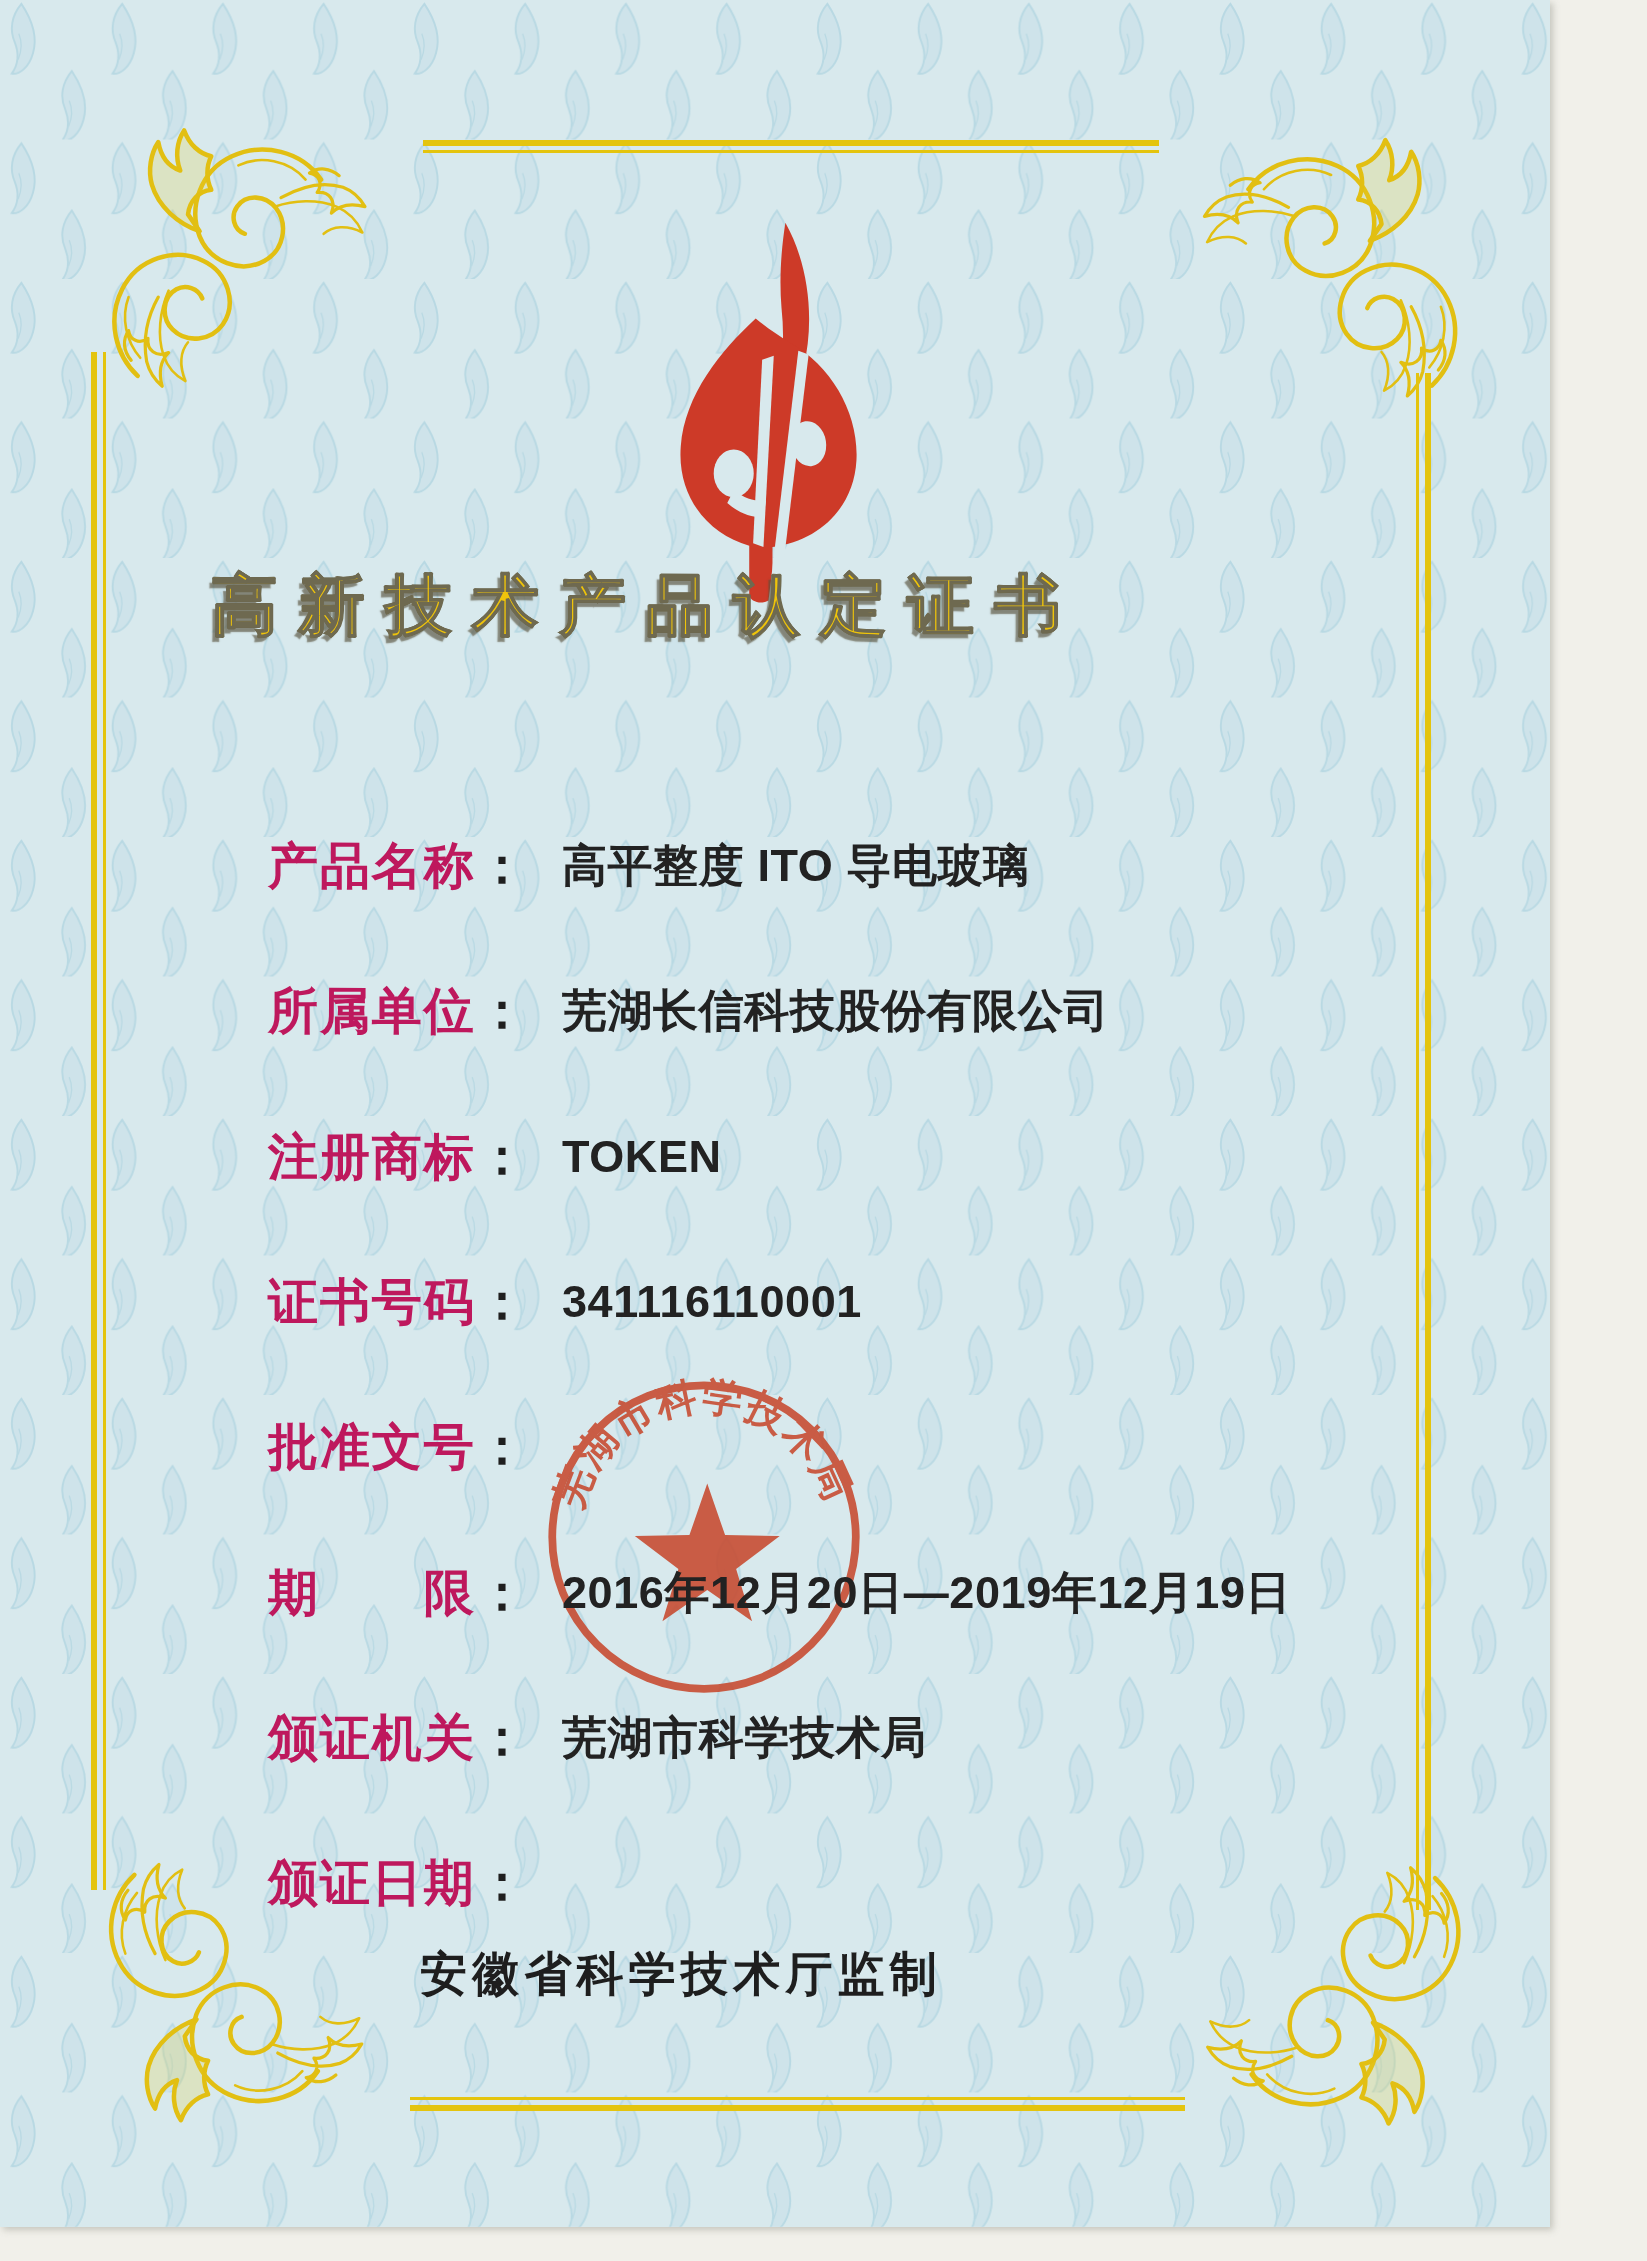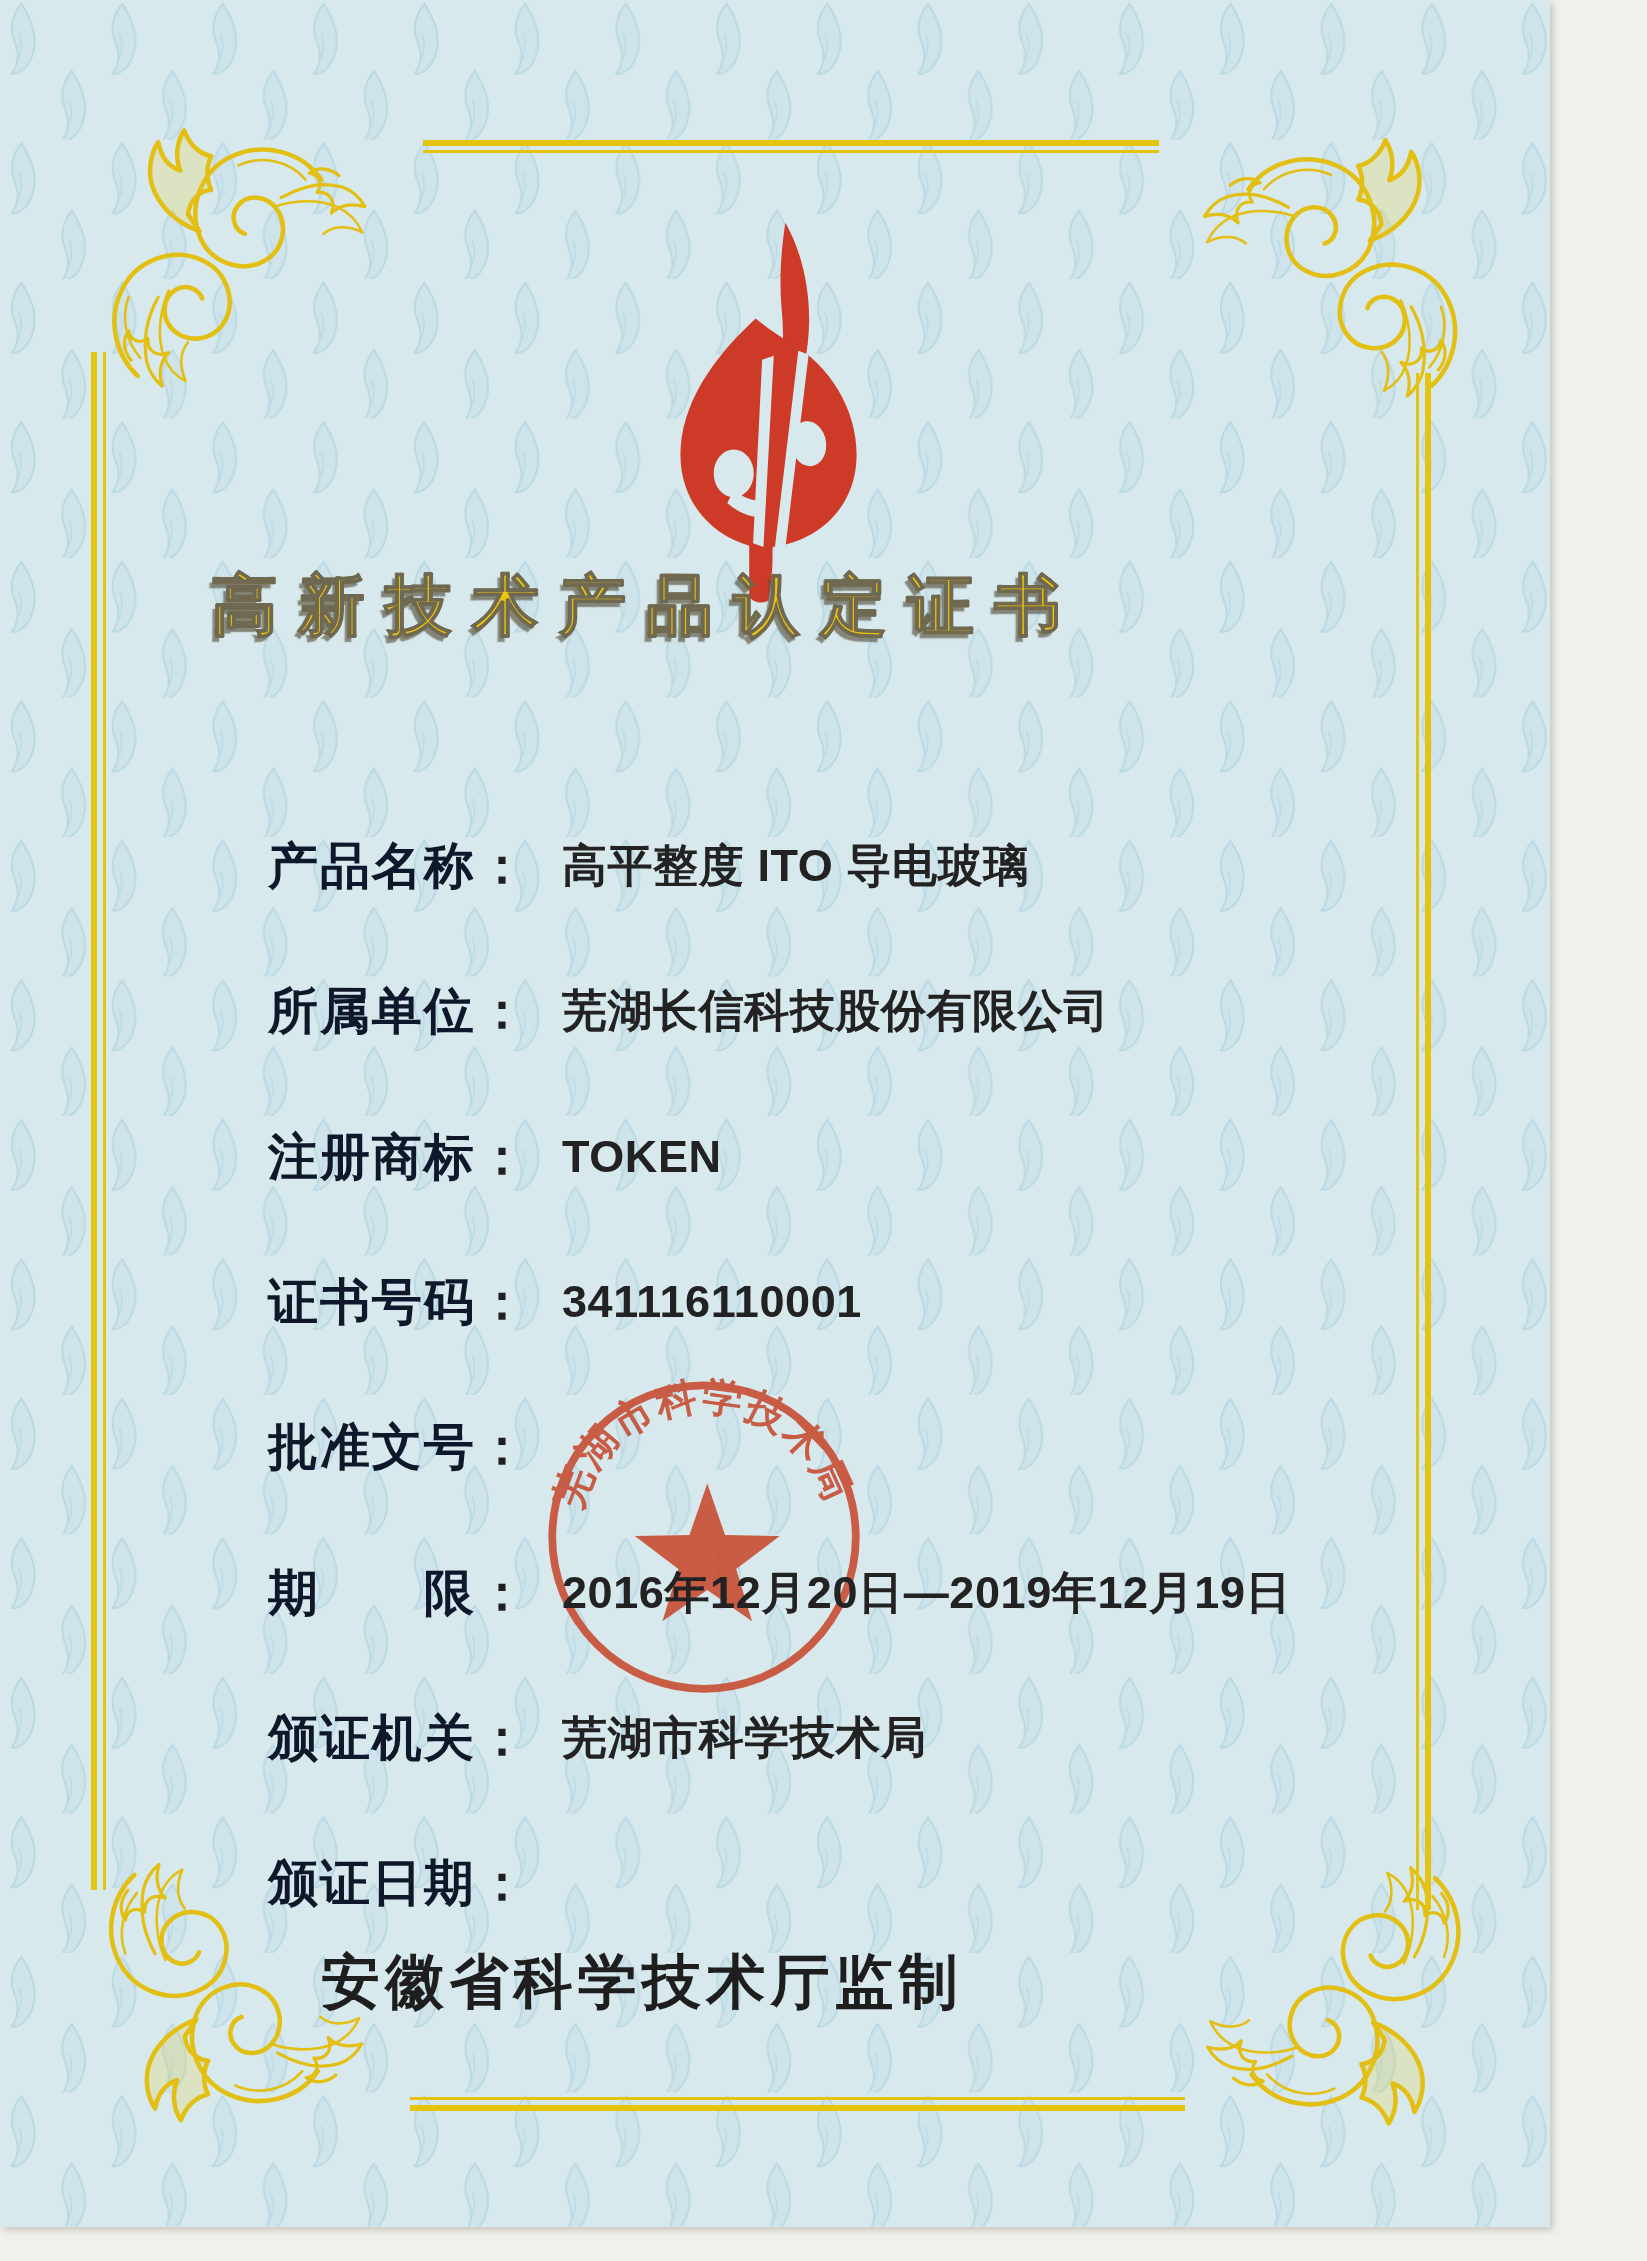--- a/index.html
+++ b/index.html
@@ -41,28 +41,28 @@
     text-shadow:1.3px 0 #6e6950,-1.3px 0 #6e6950,0 1.3px #6e6950,0 -1.3px #6e6950,
                 -3.9px 5.2px 1.3px rgba(86,80,58,0.65);
     white-space:nowrap;
   }
   
   #field-rows{position:absolute;left:0;top:0;z-index:3;}
   .field-row{
     position:absolute;left:268px;height:72px;
     display:flex;align-items:center;white-space:nowrap;
   }
-  .flabel{font-size:50px;font-weight:bold;color:#0f172a;letter-spacing:1.9px;}
+  .flabel{font-size:50px;font-weight:bold;color:#be185d;letter-spacing:1.9px;}
   .fcolon{font-size:50px;font-weight:bold;color:#1f1f1f;margin-left:1.3px;}
   .fvalue{font-size:45px;font-weight:bold;color:#222;margin-left:35px;letter-spacing:0.6px;}
   
   .footer{
     position:absolute;left:0;top:1943px;width:1284px;z-index:3;
-    text-align:center;font-size:59px;font-weight:bold;
-    letter-spacing:5.2px;color:#1e1e1e;white-space:nowrap;
+    text-align:center;font-size:47px;font-weight:bold;
+    letter-spacing:5.2px;color:#1e1e1e;white-space:nowrap;padding-left:39px;
   }
 </style>
 </head>
 <body>
 
 <div class="paper"></div>
 
 <svg class="artwork" viewBox="0 0 2550 3501" xmlns="http://www.w3.org/2000/svg">
   <defs>
 

